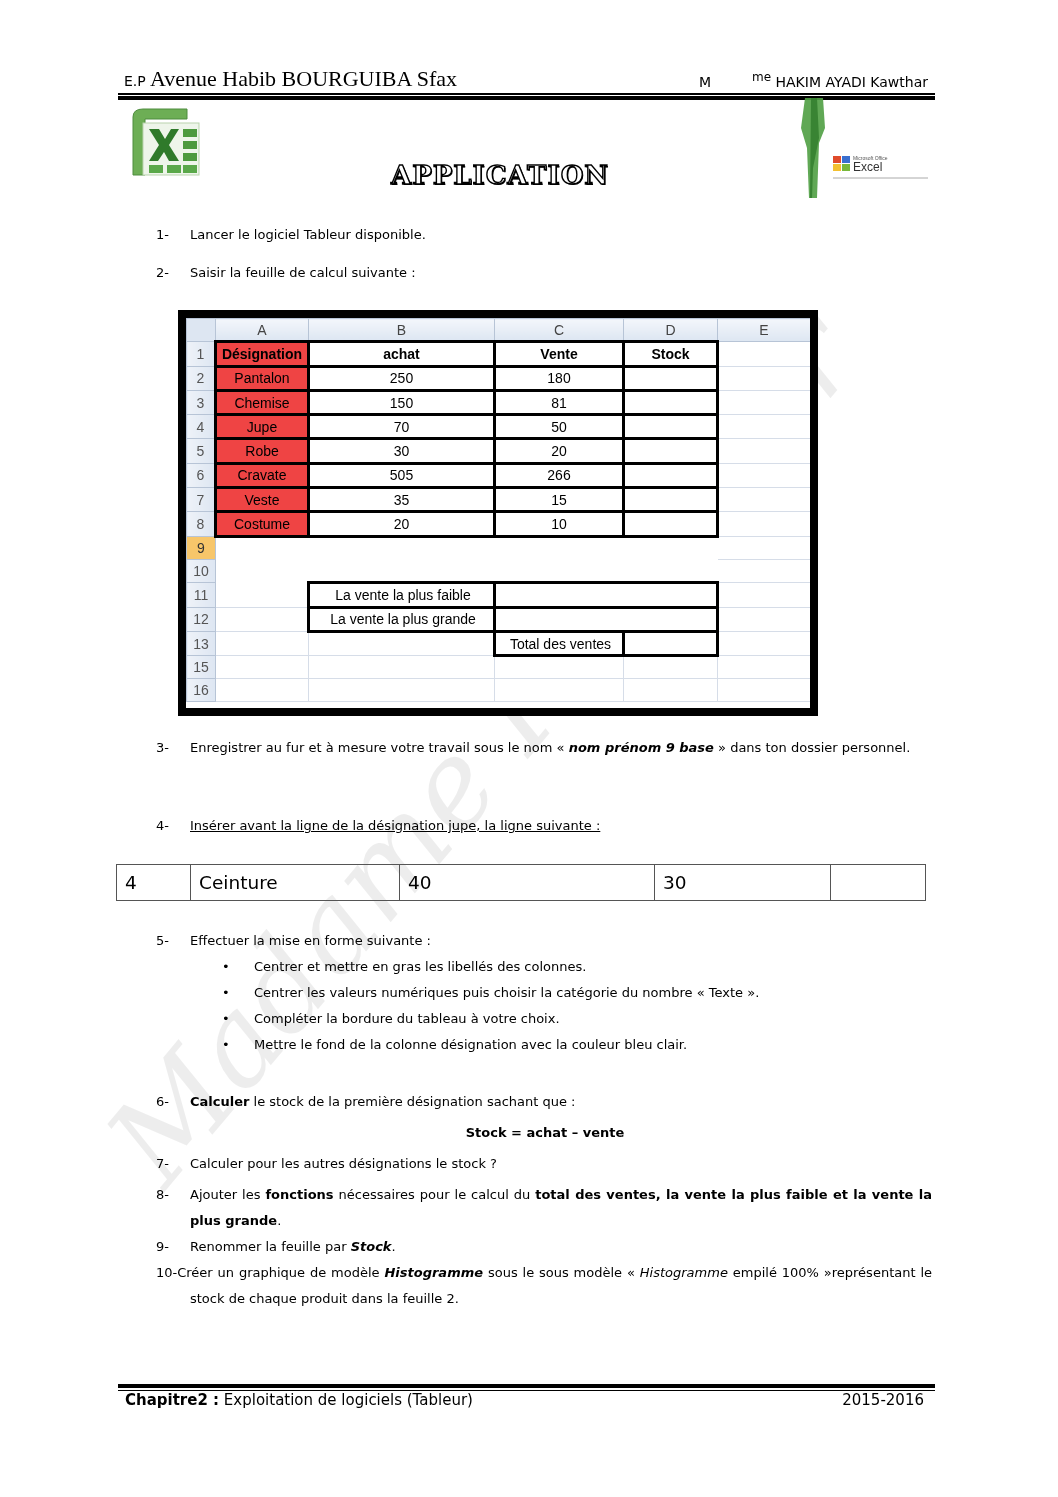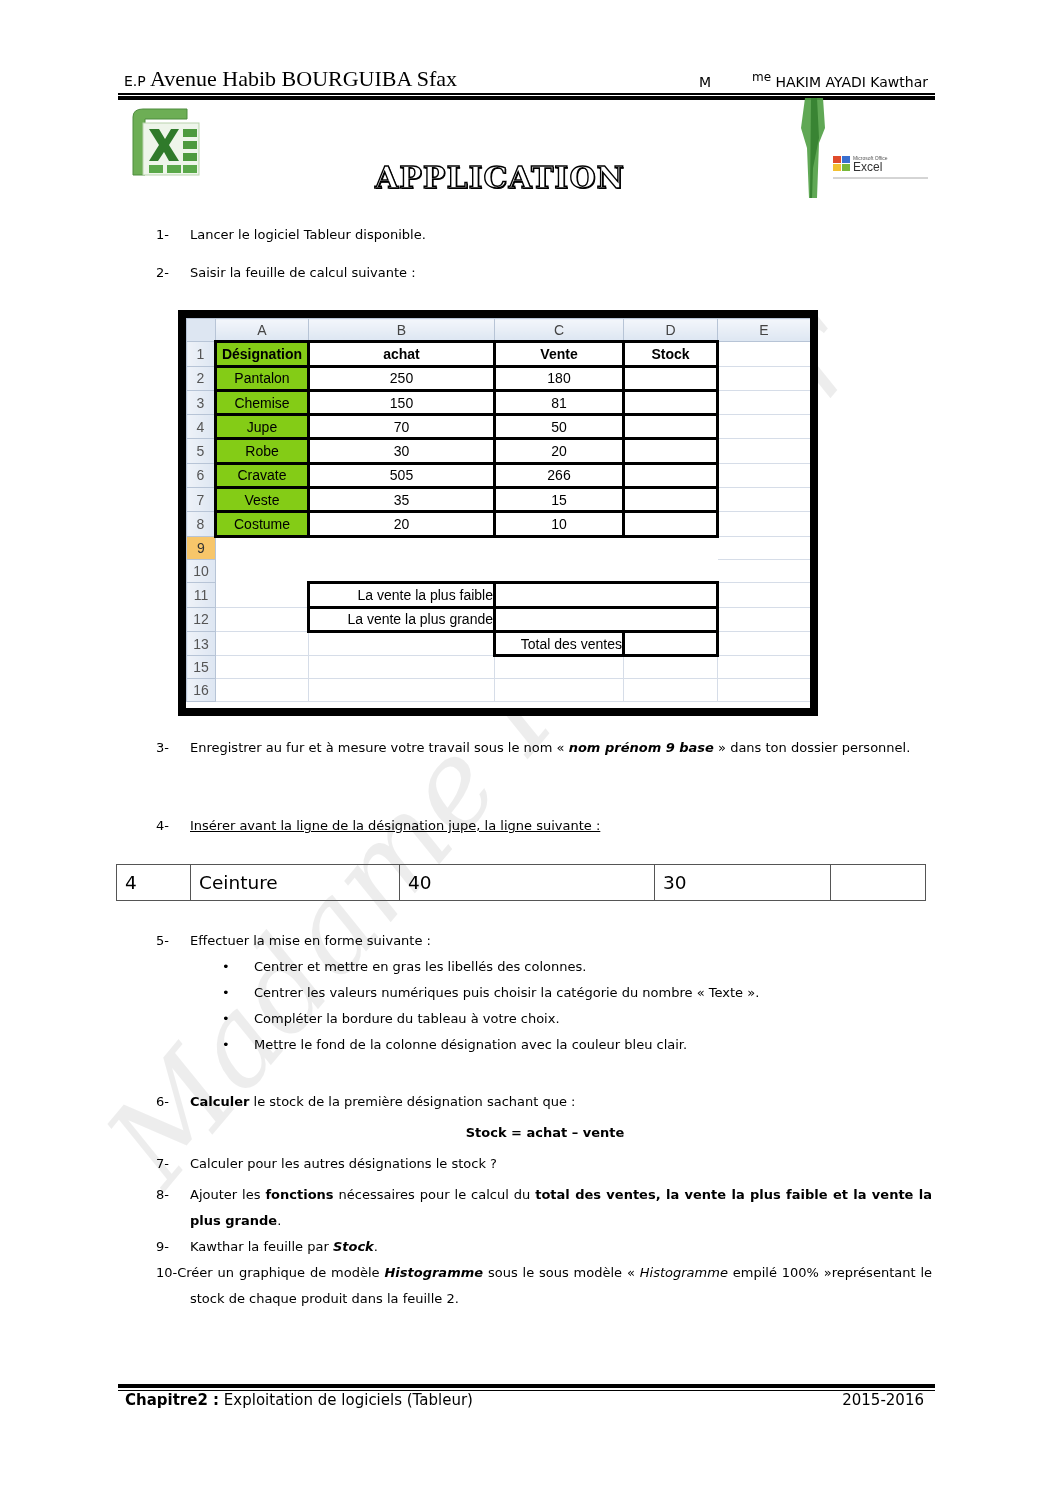--- a/index.html
+++ b/index.html
@@ -8,39 +8,39 @@
   
   .hdr-left{left:124px;top:66px;font-family:"Liberation Serif",serif;font-size:22px;}
   .hdr-left .ep{font-family:"DejaVu Sans",sans-serif;font-size:14px;}
   .hdr-right{right:130px;top:70px;font-family:"DejaVu Sans",sans-serif;font-size:14px;}
   .hdr-right sup{font-size:12px;padding-left:41px;}
   .hdr-line1{left:118px;top:93px;width:817px;height:2px;background:#000;}
   .hdr-line2{left:118px;top:96px;width:817px;height:4px;background:#000;}
   
   .xl-logo{left:127px;top:105px;width:76px;height:75px;}
   .xl-logo2{left:795px;top:98px;width:135px;height:100px;}
-  .title{left:0;width:1000px;top:160px;text-align:center;font-family:"DejaVu Serif",serif;font-weight:bold;font-size:30px;letter-spacing:1px;color:#fff;
+  .title{left:0;width:1000px;top:160px;text-align:center;font-family:"DejaVu Serif",serif;font-weight:bold;font-size:26px;letter-spacing:1px;color:#fff;
     -webkit-text-stroke:1.4px #000;text-shadow:1px 1px 0 #000;}
   
   .p{position:absolute;font-size:13px;line-height:26px;}
   .num{display:inline-block;width:34px;}
   .just{text-align:justify;text-align-last:left;}
   
   .sheet-frame{left:178px;top:310px;width:640px;height:406px;background:#000;}
   .sheet{position:absolute;left:8px;top:8px;width:624px;height:390px;background:#fff;overflow:hidden;font-family:"Liberation Sans",sans-serif;font-size:14px;}
   .sheet table{border-collapse:collapse;table-layout:fixed;width:624px;}
   .sheet td{height:21.3px;padding:0;border:1px solid #d6dde8;text-align:center;white-space:nowrap;overflow:hidden;}
   .sheet .colh td{background:linear-gradient(#f3f6fb,#dde6f2);color:#444;border-color:#b7c4d6;font-size:14px;}
   .sheet td.rowh{background:linear-gradient(90deg,#eef2f8,#dde6f2);color:#555;border-color:#b7c4d6;width:28px;}
   .sheet td.rowh.sel{background:#f7c66a;color:#333;}
   .sheet td.corner{background:#dde6f2;}
-  .sheet td.blue{background:#84cc16;}
+  .sheet td.blue{background:#ef4444;}
   .sheet td.bx{border:3px solid #000;}
   .sheet td.bold{font-weight:bold;}
-  .sheet td.left{text-align:right;padding-left:3px;}
+  .sheet td.left{text-align:center;padding-left:3px;}
   
   .ins{left:116px;top:864px;border-collapse:collapse;font-size:18.5px;}
   .ins td{border:1px solid #555;height:35px;padding:0 8px;}
   
   .ftr-line1{left:118px;top:1384px;width:817px;height:4px;background:#000;}
   .ftr-line2{left:118px;top:1390px;width:817px;height:1px;background:#000;}
   .ftr-left{left:125px;top:1391px;font-size:15px;}
   .ftr-right{right:134px;top:1391px;font-size:15px;text-align:center;}
   .wm-wrap{left:80px;top:1120px;width:10px;height:10px;}
   ul.bul{list-style:none;margin:0;padding:0;}
@@ -280,21 +280,21 @@
 
 <div class="p" style="left:156px;top:1151px;">
   <span class="num">7-</span><span>Calculer pour les autres désignations le stock ?</span>
 </div>
 
 <div class="p just" style="left:156px;top:1182px;width:776px;padding-left:34px;text-indent:-34px;box-sizing:border-box;">
   <span class="num" style="text-indent:0">8-</span><span>Ajouter les </span><b>fonctions</b><span> nécessaires pour le calcul du </span><b>total des ventes, la vente la plus faible et la vente la plus grande</b><span>.</span>
 </div>
 
 <div class="p" style="left:156px;top:1234px;">
-  <span class="num">9-</span><span>Kawthar la feuille par </span><b><i>Stock</i></b><span>.</span>
+  <span class="num">9-</span><span>Renommer la feuille par </span><b><i>Stock</i></b><span>.</span>
 </div>
 
 <div class="p just" style="left:156px;top:1260px;width:776px;padding-left:34px;text-indent:-34px;box-sizing:border-box;">
   <span>10-</span><span>Créer un graphique de modèle </span><b><i>Histogramme</i></b><span> sous le sous modèle « </span><i>Histogramme</i><span> empilé 100% »représentant le stock de chaque produit dans la feuille 2.</span>
 </div>
 
 <div class="abs ftr-line1"></div>
 <div class="abs ftr-line2"></div>
 <div class="abs ftr-left">
   <b>Chapitre2 :</b><span> Exploitation de logiciels (Tableur)</span>

